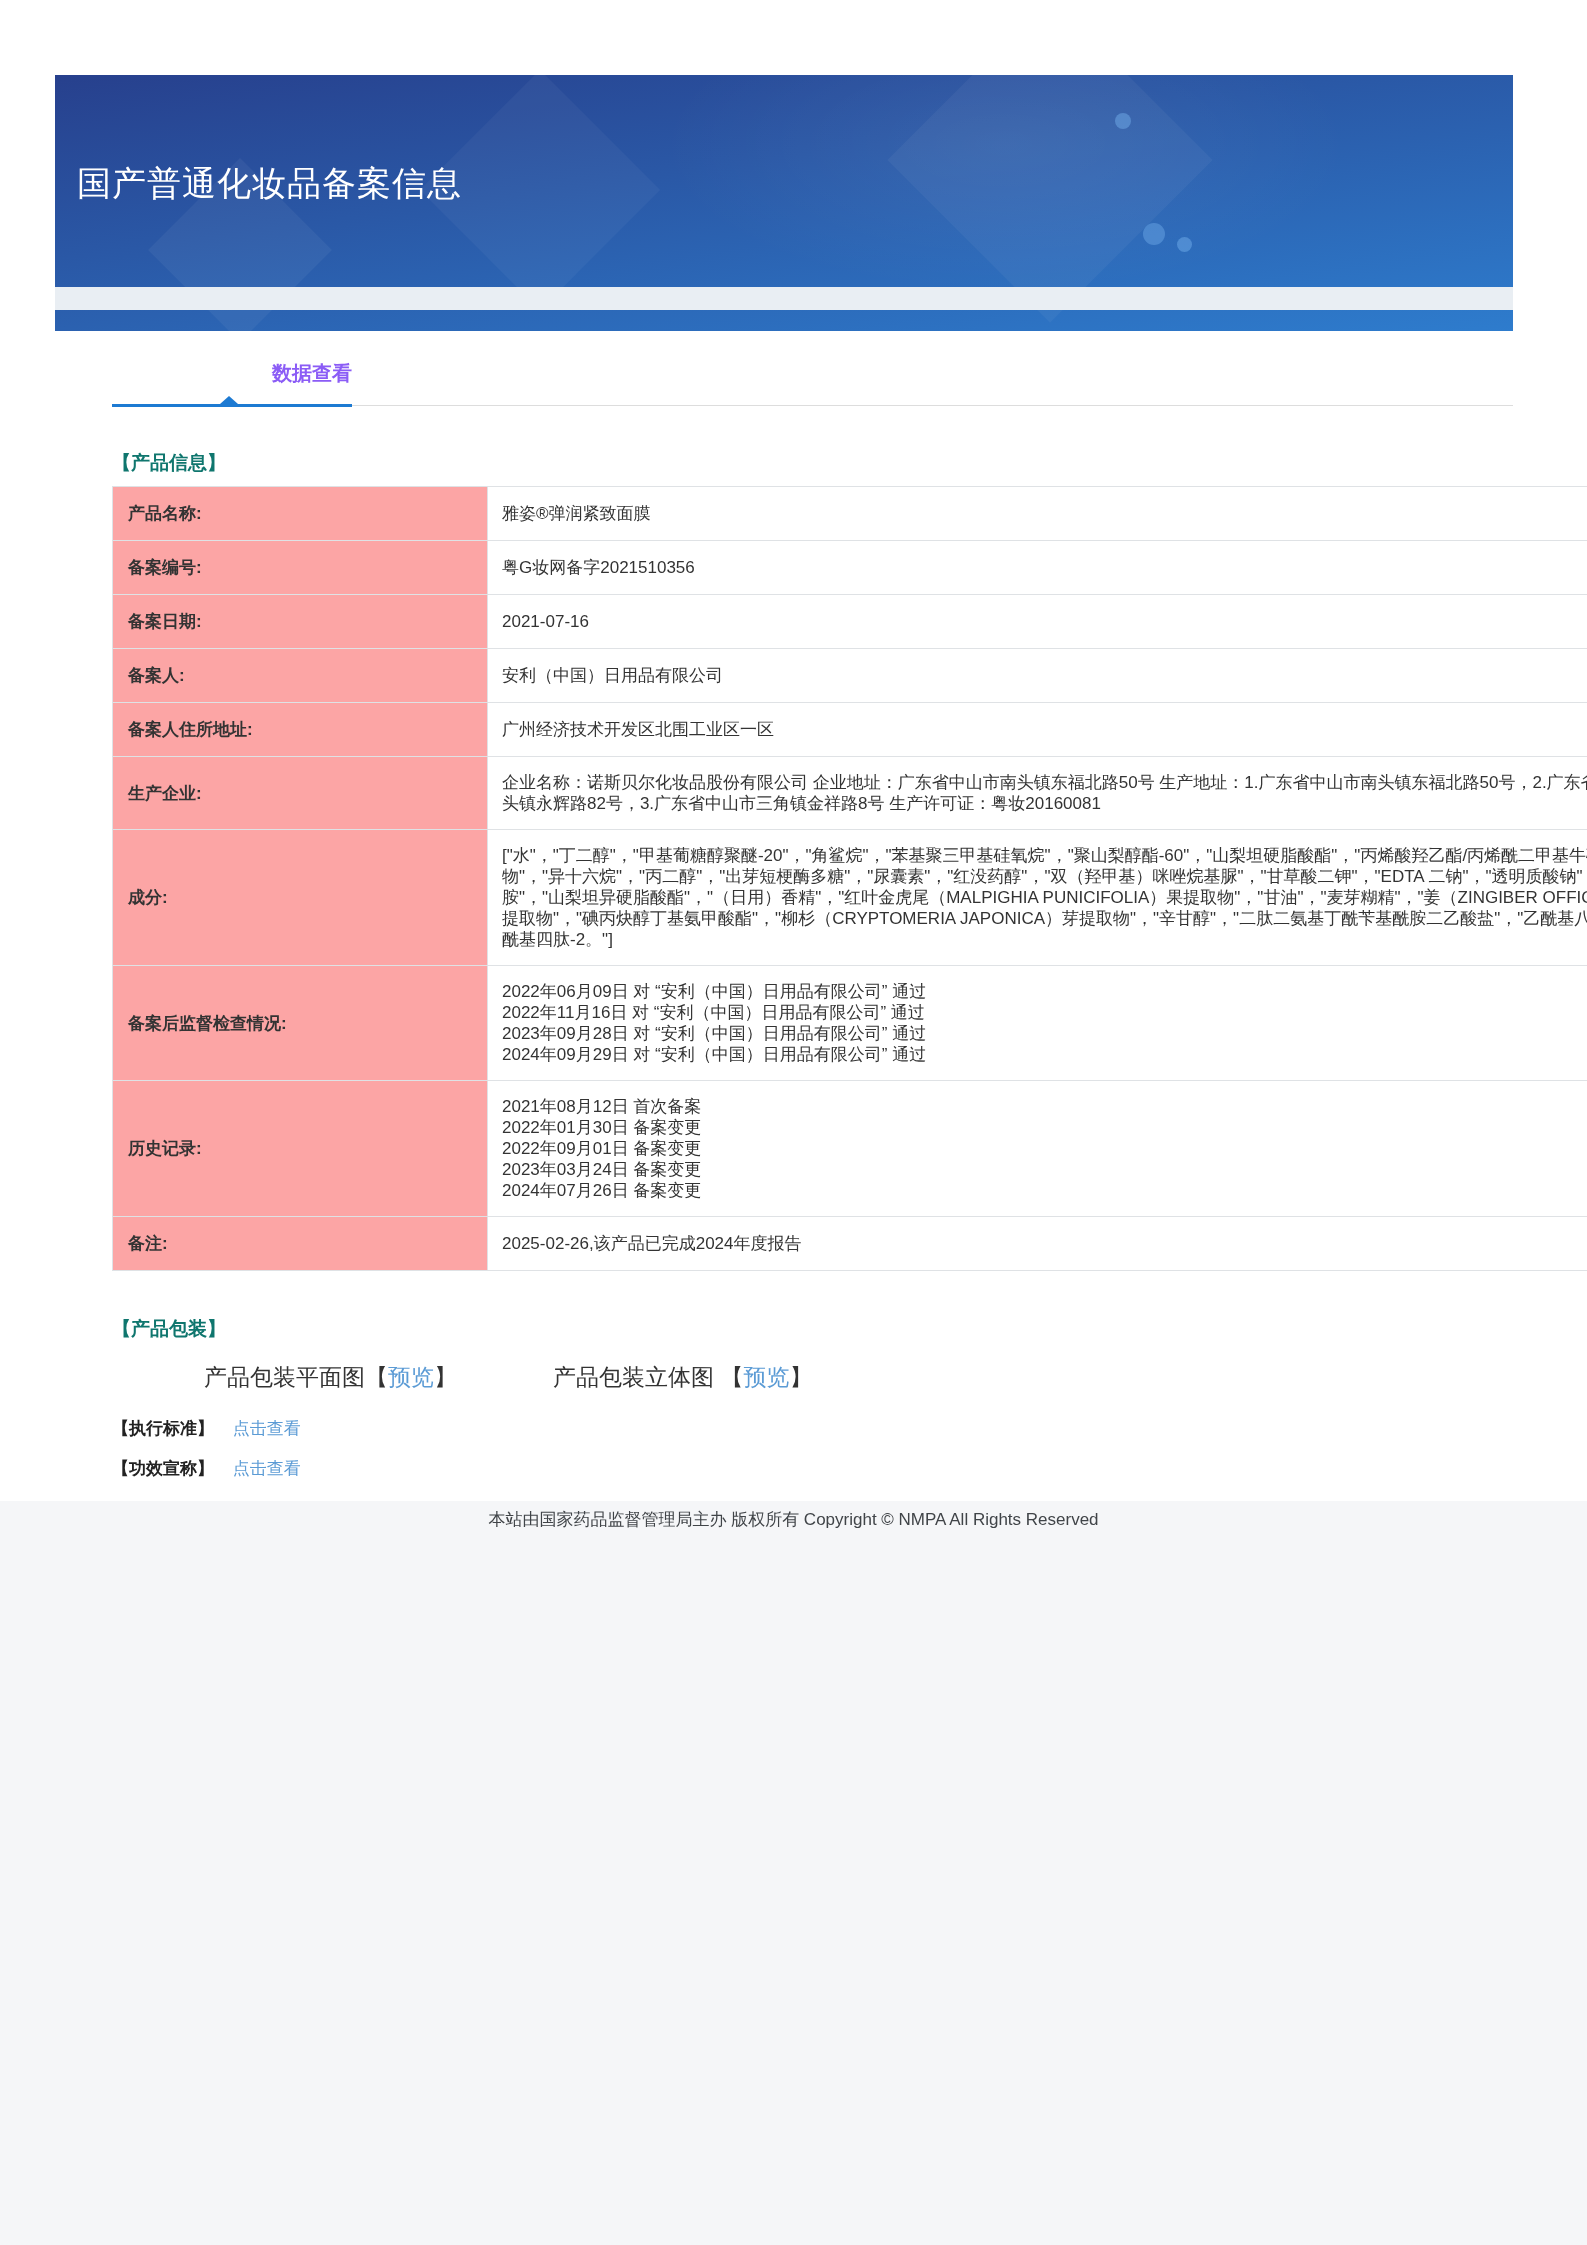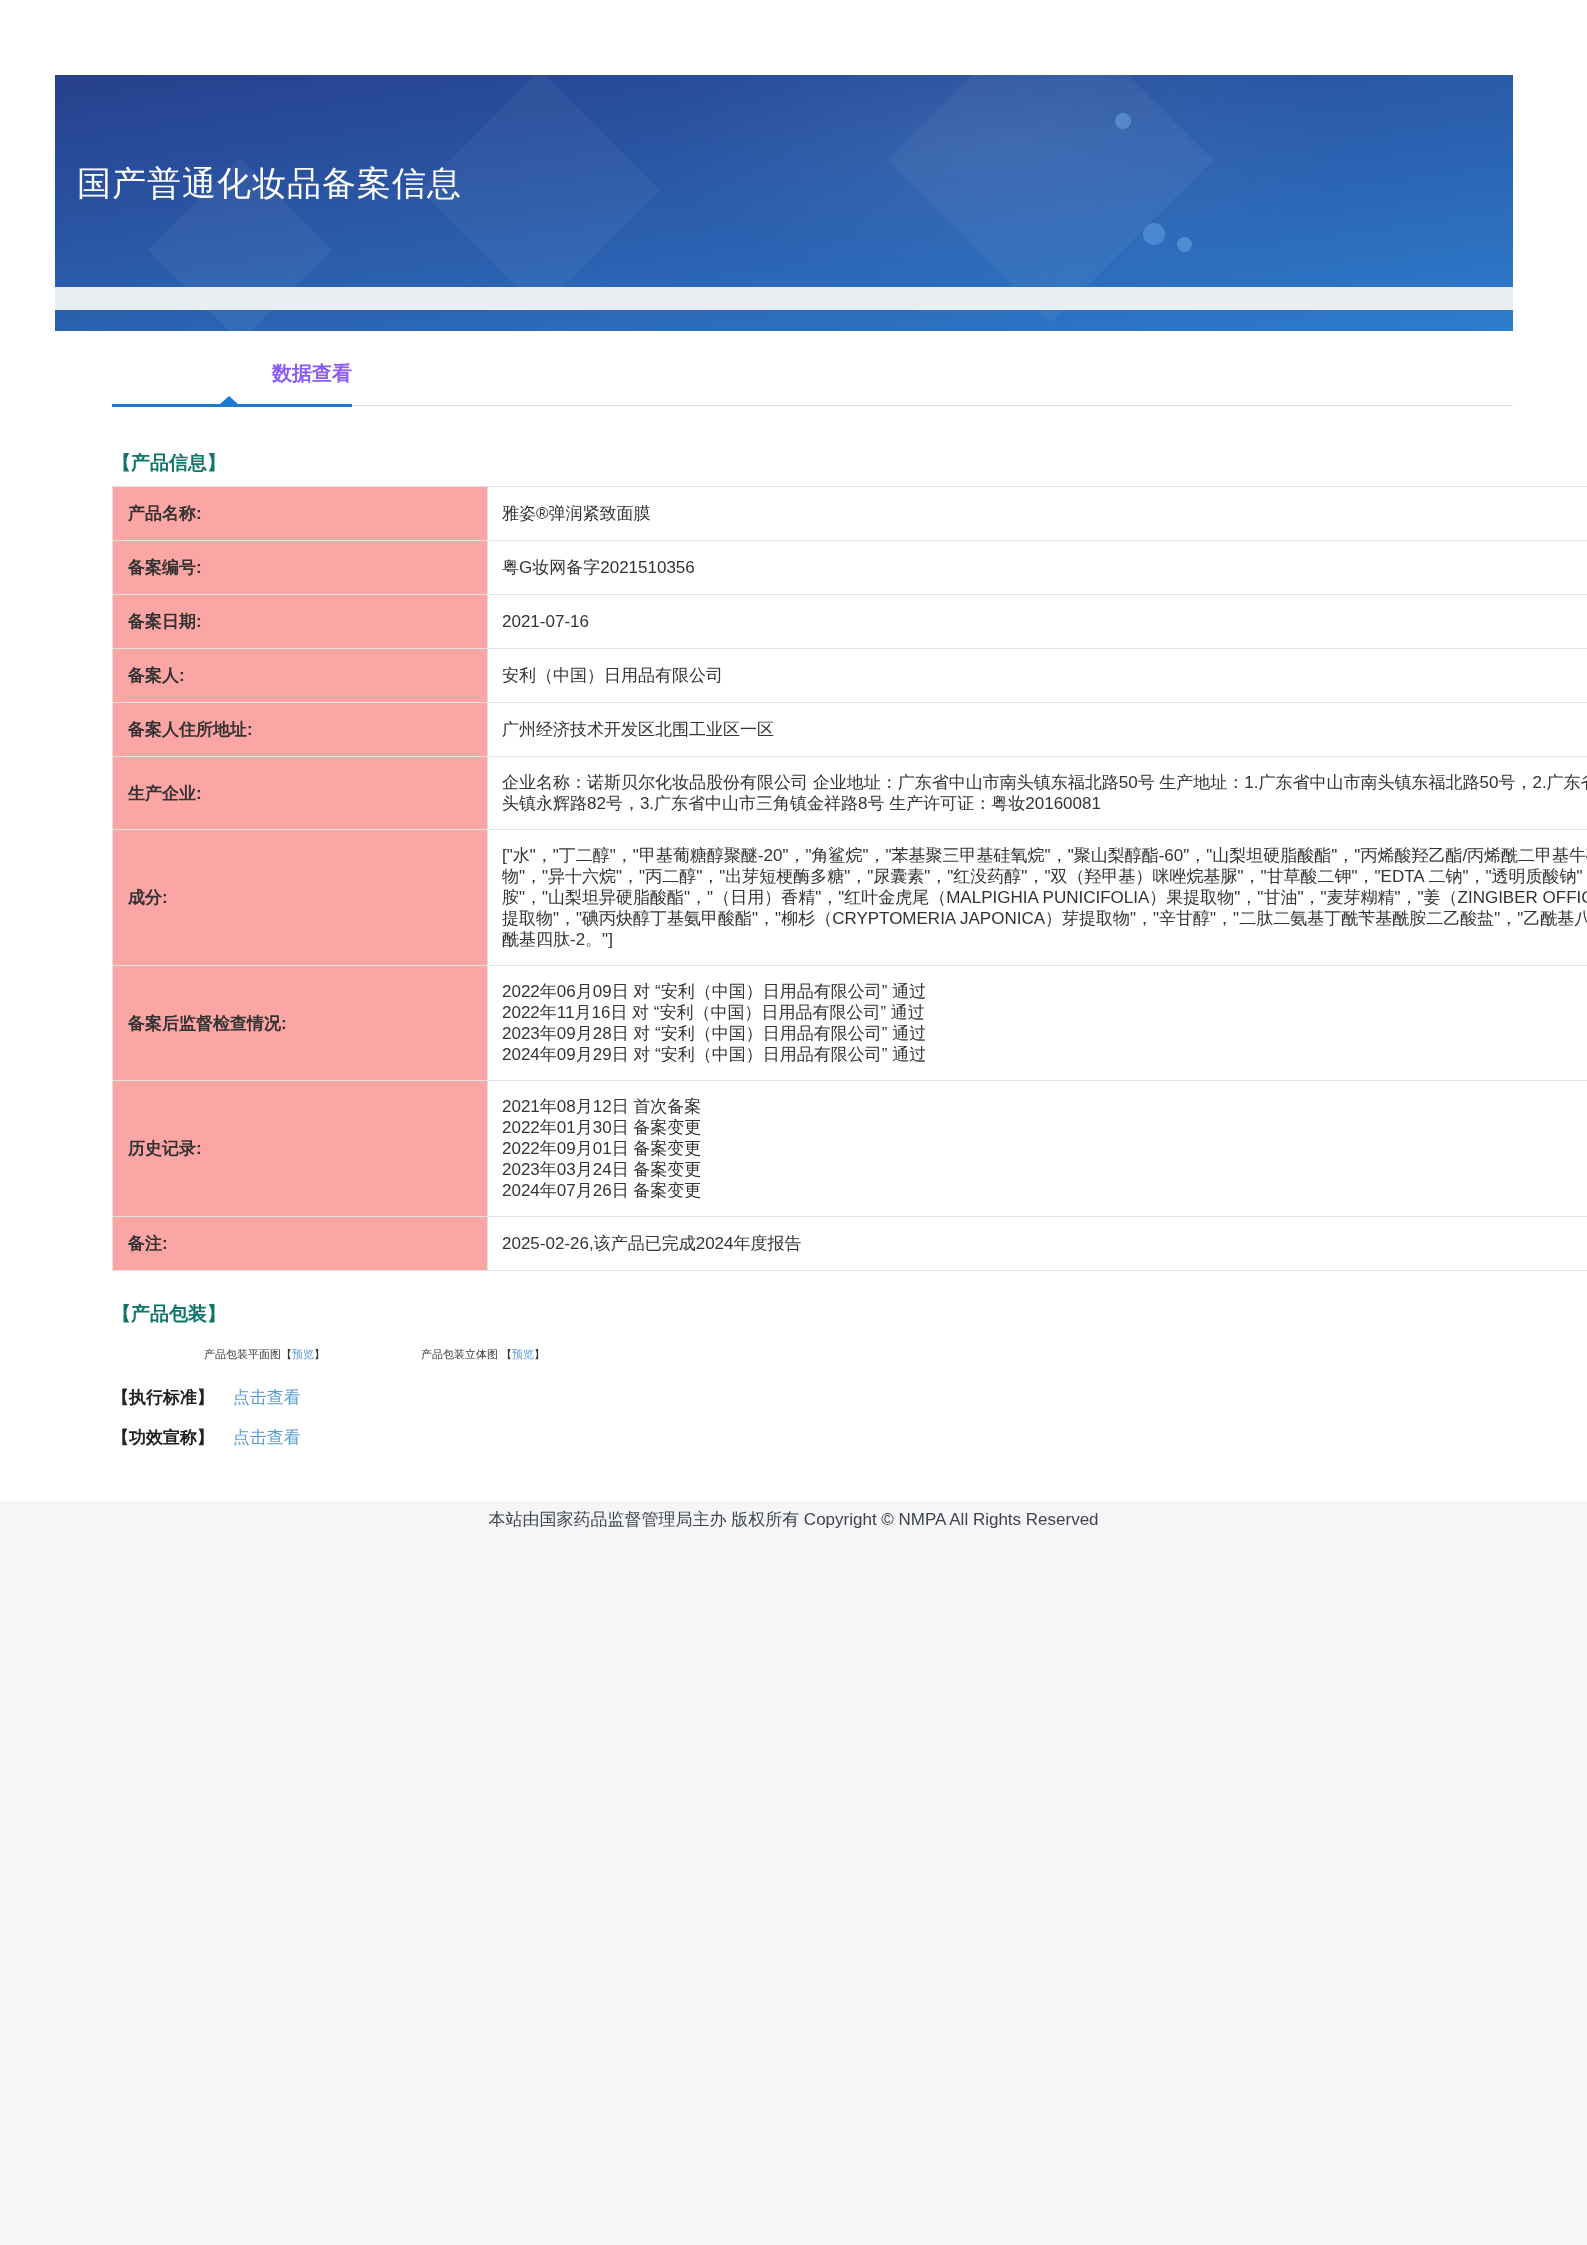--- a/index.html
+++ b/index.html
@@ -40,22 +40,22 @@
   .tab-track{position:absolute;left:240px;right:0;top:5px;height:1px;background:#dddddd;}
   
   #content{position:absolute;left:112px;top:450px;width:1475px;}
   .section-title{font-size:19px;font-weight:bold;color:#0f766e;margin:0 0 10px 0;}
   table.info{border-collapse:collapse;width:1580px;table-layout:fixed;}
   table.info td{border:1px solid #dfe2e5;font-size:17px;vertical-align:middle;color:#333;}
   td.label-cell{background:#fca5a5;width:349px;font-weight:bold;padding:15px 10px 15px 15px;}
   td.value-cell{background:#ffffff;padding:15px 14px;line-height:21px;word-break:break-all;}
   td.value-cell div{line-height:21px;}
   
-  .pkg-section{margin-top:30px;}
-  .pkg-row{margin:20px 0 0 92px;font-size:11px;}
+  .pkg-section{margin-top:45px;}
+  .pkg-row{margin:20px 0 0 92px;font-size:23px;}
   .pkg-item{margin-right:96px;}
   .link{color:#5b9bd5;cursor:pointer;text-decoration:none;}
   .std-row{margin-top:24px;font-size:17px;}
   .std-row + .std-row{margin-top:17px;}
   .std-title{font-weight:bold;color:#222;}
   .std-row .link{margin-left:14px;}
   
   .footer{position:absolute;left:0;top:1501px;width:1587px;height:820px;background:#f5f6f8;}
   .footer-text{padding-top:7px;text-align:center;font-size:17px;color:#404448;}
 </style>

